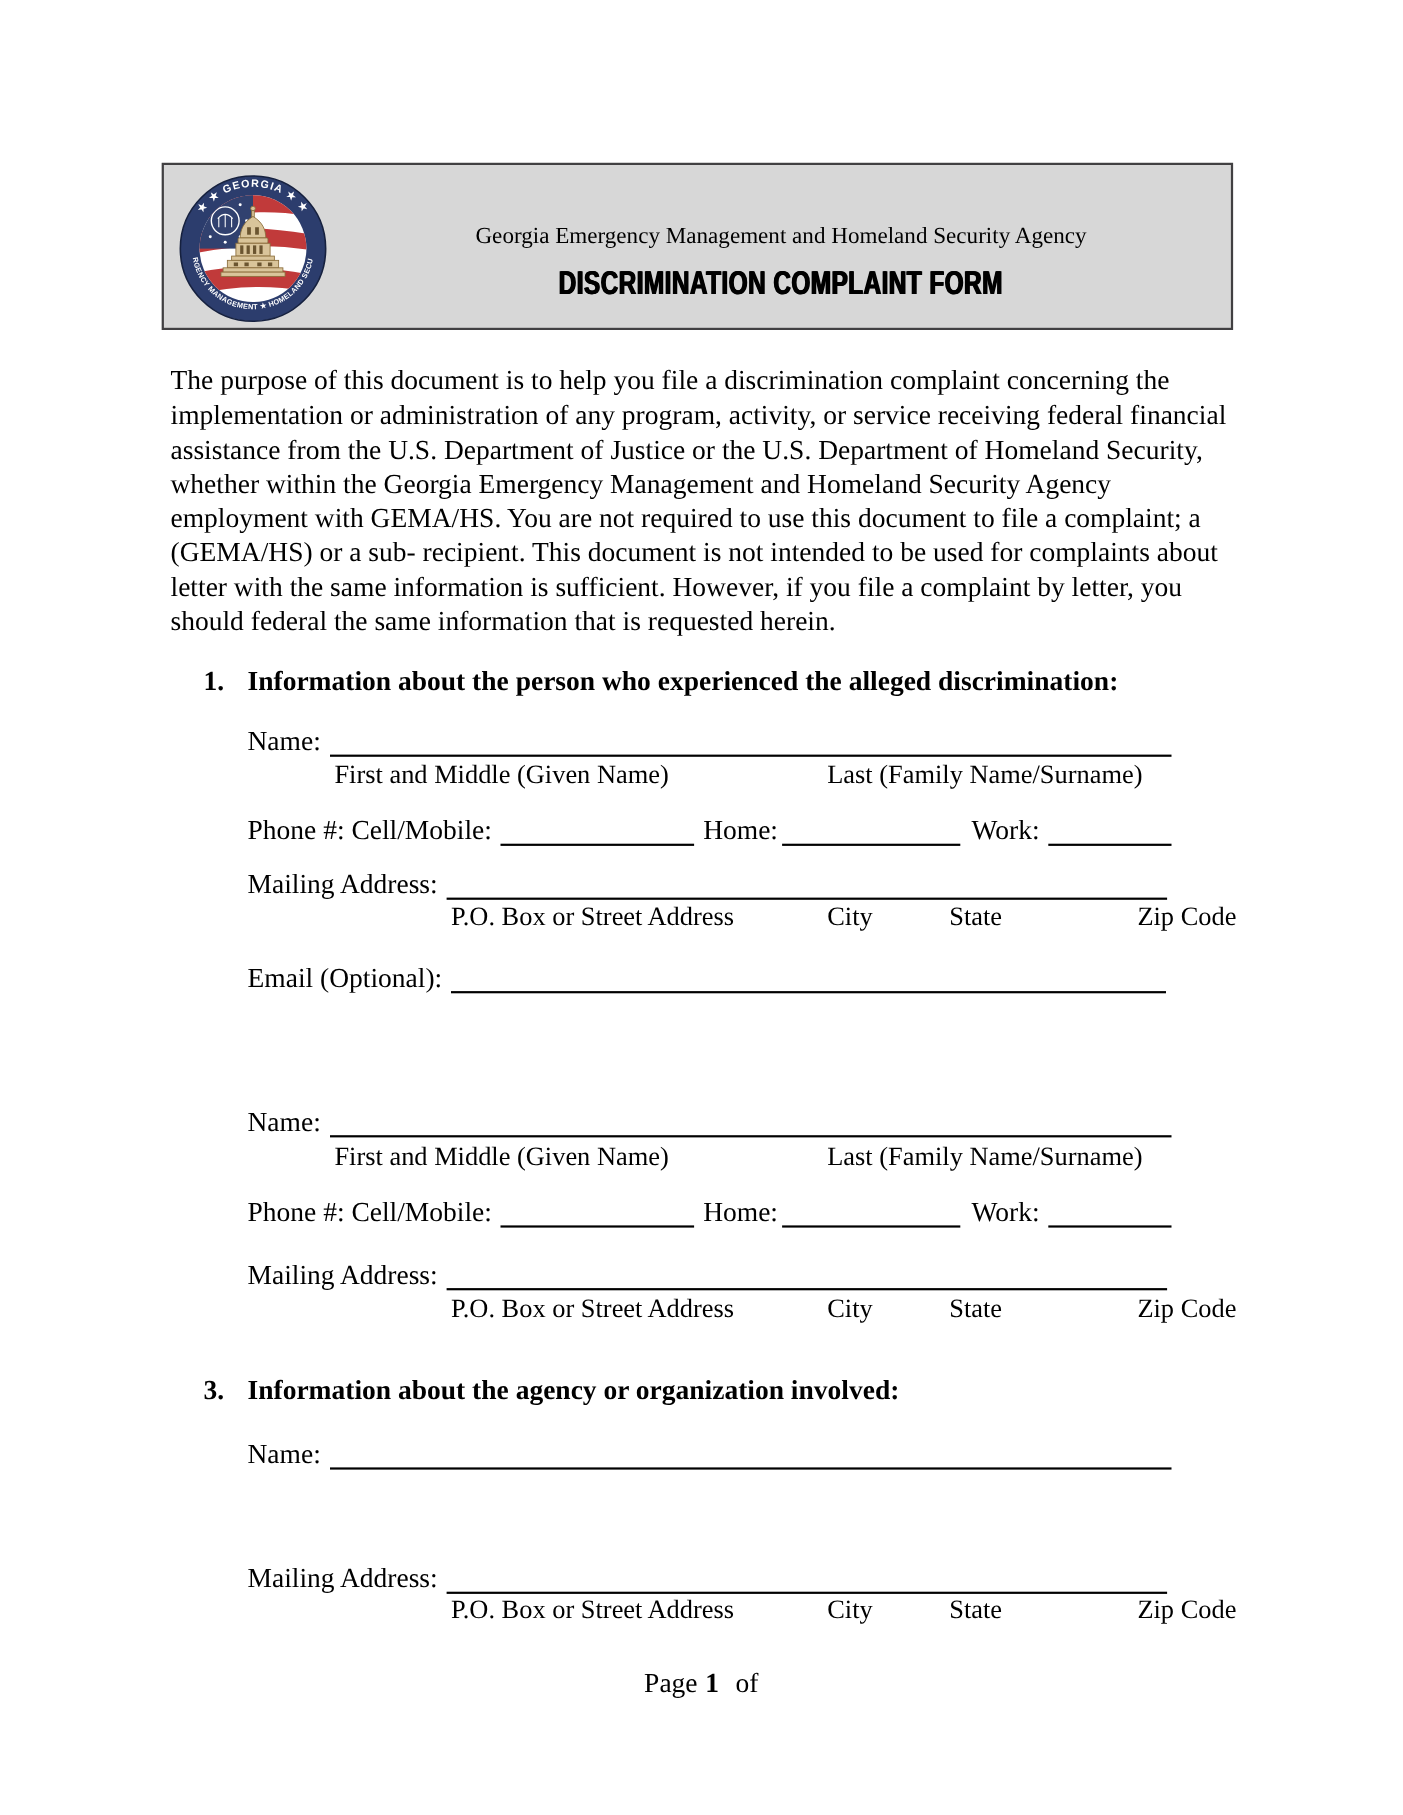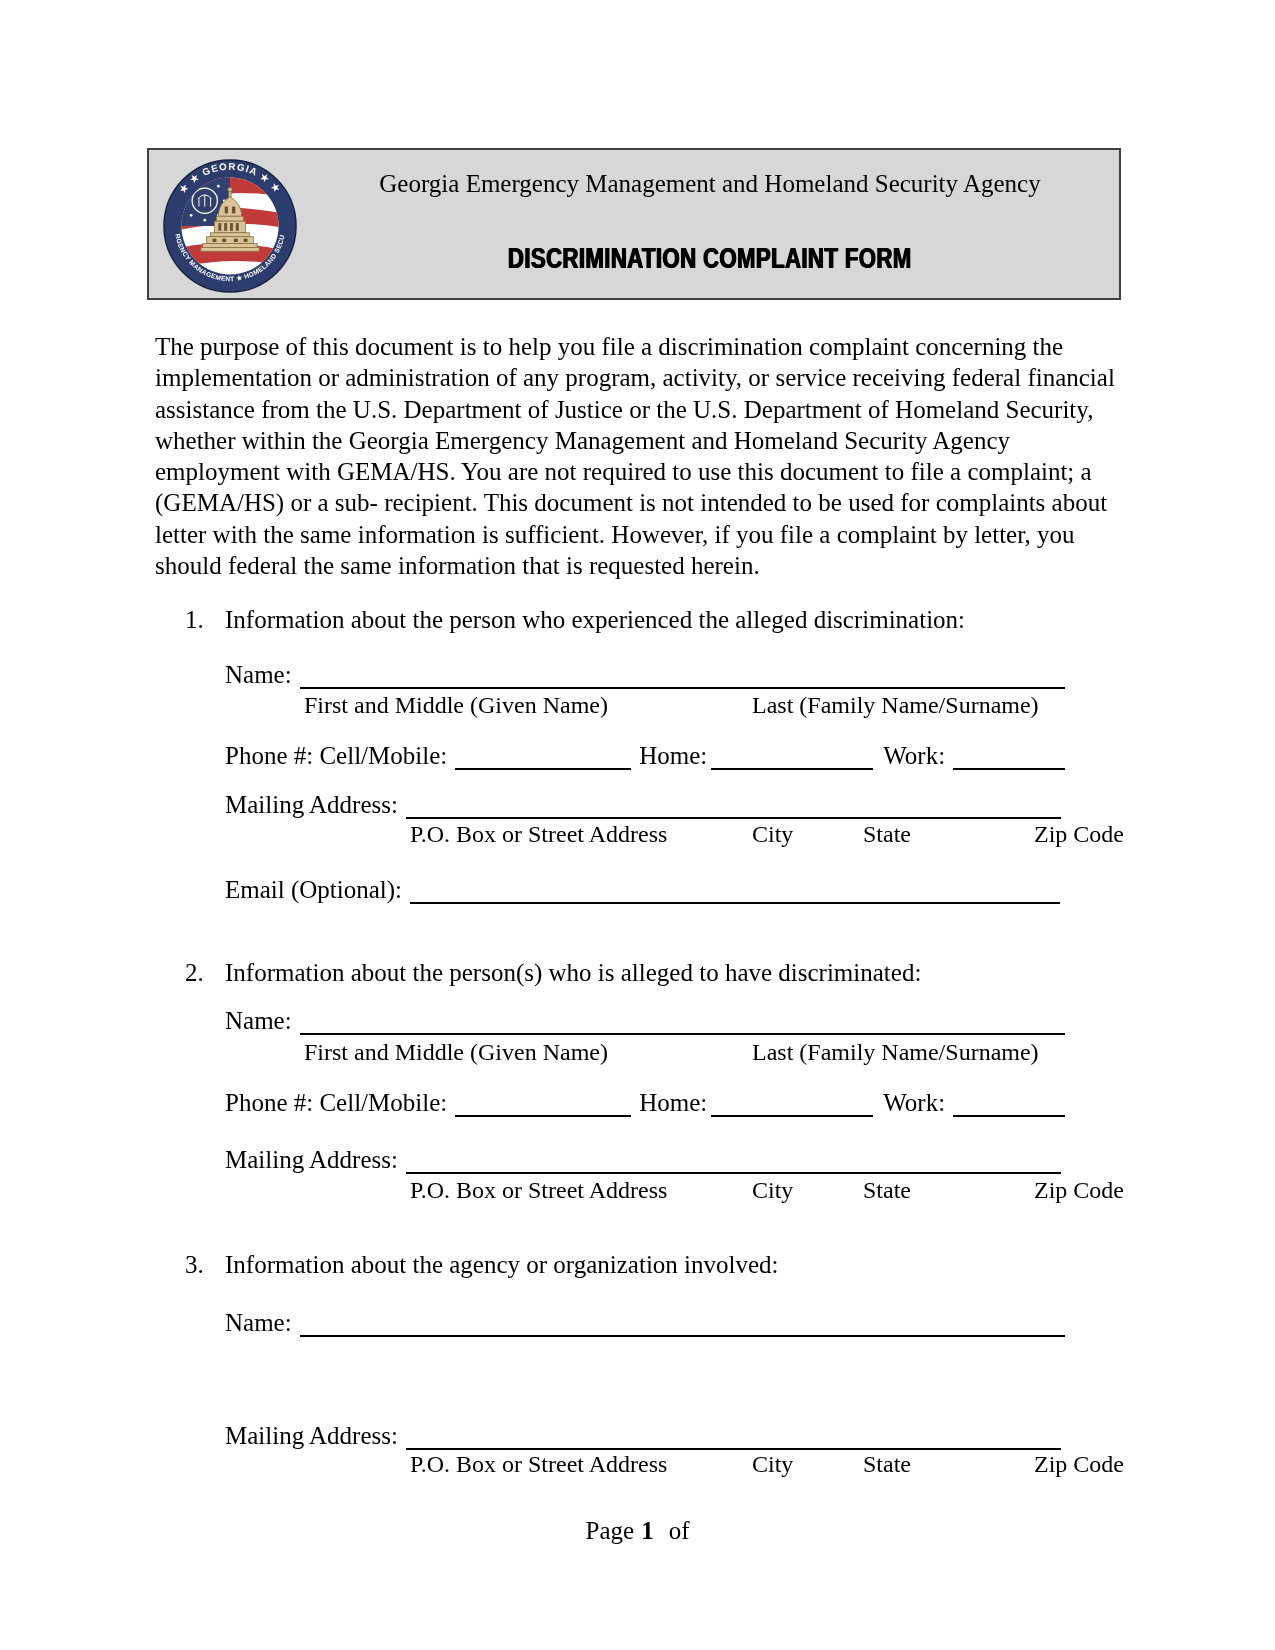--- a/index.html
+++ b/index.html
@@ -8,34 +8,34 @@
     background:#ffffff; overflow:hidden;
     font-family:"Liberation Serif", serif; color:#000; font-size:25px;
   }
   
   .header-box {
     position:absolute; left:147px; top:148px; width:974px; height:152px;
     background:#d7d7d7; border:2px solid #414042; box-sizing:border-box;
   }
   .logo { position:absolute; left:13px; top:8px; width:136px; height:136px; }
   .header-titles { position:absolute; left:160px; right:8px; top:0; height:100%; text-align:center; }
-  .agency-title { position:absolute; left:0; right:0; top:19px; font-size:25px; line-height:30px; }
+  .agency-title { position:absolute; left:0; right:0; top:49px; font-size:21px; line-height:30px; }
   .form-title-wrap { position:absolute; left:0; right:0; top:92px; }
   .form-title {
     display:inline-block; font-family:"Liberation Sans", sans-serif;
     font-weight:bold; font-size:30px; line-height:32px; letter-spacing:0.5px;
     transform:scaleX(0.74); transform-origin:50% 50%;
     text-shadow:0.8px 0 0 #000, -0.8px 0 0 #000;
     white-space:nowrap;
   }
   
   .intro { position:absolute; left:155px; top:331px; }
   .intro div { white-space:nowrap; line-height:31.3px; }
   
-  .heading { position:absolute; left:185px; font-weight:normal; line-height:30px; white-space:nowrap; }
+  .heading { position:absolute; left:185px; font-weight:bold; line-height:30px; white-space:nowrap; }
   .hnum { display:inline-block; width:40px; }
   .row { position:absolute; left:225px; width:850px; line-height:30px; white-space:nowrap; }
   .lbl { display:inline-block; }
   .uline {
     display:inline-block; border-bottom:2px solid #000;
     margin-left:8px; vertical-align:-6px; height:24px;
   }
   .u765 { width:765px; } .u655 { width:655px; } .u650 { width:650px; }
   .u176 { width:176px; } .u162 { width:162px; margin-left:4px; } .u112 { width:112px; }
   .u200 { width:200px; }
@@ -146,21 +146,20 @@
   <div class="row" style="top:790px"><span class="lbl">Mailing Address:</span><span class="uline u655"></span></div>
   <div class="subrow" style="top:822px">
       <span class="sub-c">P.O. Box or Street Address</span>
       <span class="sub-d">City</span>
       <span class="sub-e">State</span>
       <span class="sub-f">Zip Code</span>
     </div>
 
   <div class="row" style="top:875px"><span class="lbl">Email (Optional):</span><span class="uline u650"></span></div>
 
-  <div class="heading" style="top:958px"><span class="hnum">2.</span><span>Information about the person(s) who is alleged to have discriminated:</span></div>
 
   <div class="row" style="top:1006px"><span class="lbl">Name:</span><span class="uline u765"></span></div>
   <div class="subrow" style="top:1040px">
       <span class="sub-a">First and Middle (Given Name)</span>
       <span class="sub-b">Last (Family Name/Surname)</span>
     </div>
 
   <div class="row" style="top:1088px"><span class="lbl">Phone #: Cell/Mobile:</span><span class="uline u176"></span><span class="lbl gap8">Home:</span><span class="uline u162"></span><span class="lbl gap10">Work:</span><span class="uline u112"></span></div>
 
   <div class="row" style="top:1145px"><span class="lbl">Mailing Address:</span><span class="uline u655"></span></div>

